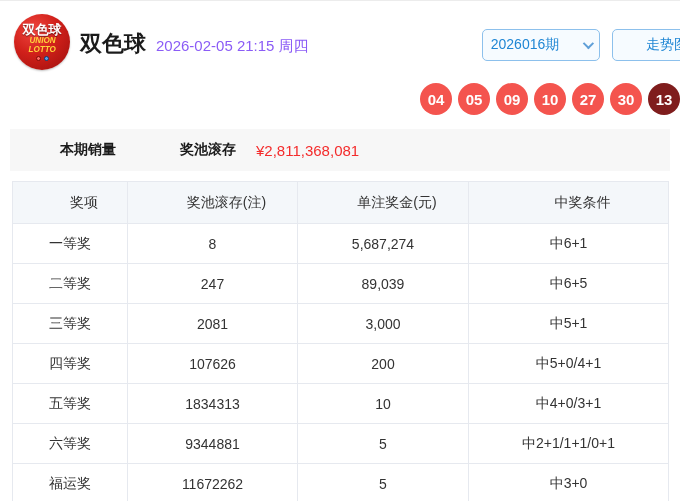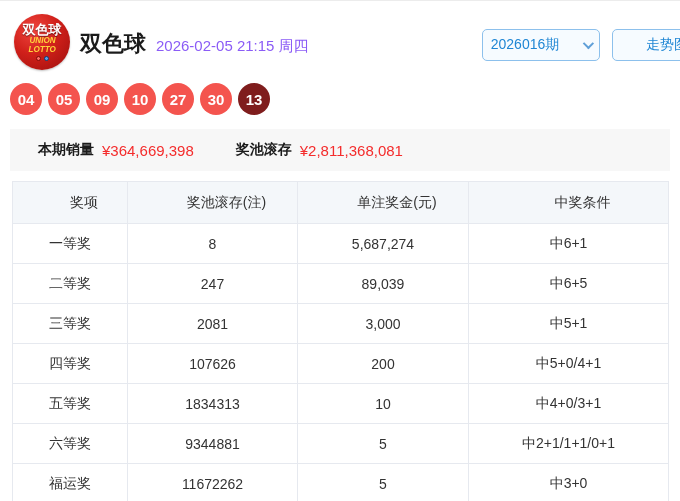--- a/index.html
+++ b/index.html
@@ -35,34 +35,34 @@
     display:flex; align-items:center; justify-content:center; cursor:pointer;
   }
   .period-btn { left:482px; width:118px; gap:24px; }
   .trend-btn  { left:612px; width:110px; }
   .chev {
     width:8px; height:8px; border-right:2px solid #5f9fd8; border-bottom:2px solid #5f9fd8;
     transform:rotate(45deg) translateY(-2px); display:inline-block;
   }
 
   
-  .balls { padding-left:10px; margin-top:12px; height:32px; display:flex; gap:6px; }
+  .balls { padding-left:10px; margin-top:12px; height:32px; display:flex; gap:6px;justify-content:flex-end; }
   .ball {
     width:32px; height:32px; border-radius:50%; color:#fff; font-weight:bold; font-size:15px;
     display:flex; align-items:center; justify-content:center; letter-spacing:0;
   }
   .ball-red  { background:#f4544e; }
   .ball-blue { background:#7f1d1d; }
 
   
   .summary {
     margin:14px 10px 0 10px; height:42px; background:#f7f7f7;
     display:flex; align-items:center; padding-left:28px; gap:42px;
   }
-  .sum-group { display:flex; align-items:center; gap:8px; }
+  .sum-group { display:flex; align-items:center; gap:20px;margin-left:22px; }
   .sum-label { font-size:14px; font-weight:bold; color:#1b1b1b; }
   .sum-value { font-size:15px; color:#f42c2c; }
 
   
   table.prize {
     margin:10px 12px 0 12px; width:656px; border-collapse:collapse; table-layout:fixed;
   }
   table.prize th, table.prize td {
     border:1px solid #e6e9ef; text-align:center; font-size:14px; color:#333;
   }
@@ -106,21 +106,20 @@
     <div class="ball ball-red">09</div>
     <div class="ball ball-red">10</div>
     <div class="ball ball-red">27</div>
     <div class="ball ball-red">30</div>
     <div class="ball ball-blue">13</div>
   </div>
 
 <div class="summary">
   <div class="sum-group">
     <span class="sum-label">本期销量</span>
-    <span class="sum-value">¥364,669,398</span>
   </div>
   <div class="sum-group">
     <span class="sum-label">奖池滚存</span>
     <span class="sum-value">¥2,811,368,081</span>
   </div>
 </div>
 
 <table class="prize">
   <colgroup>
       <col class="c1">

